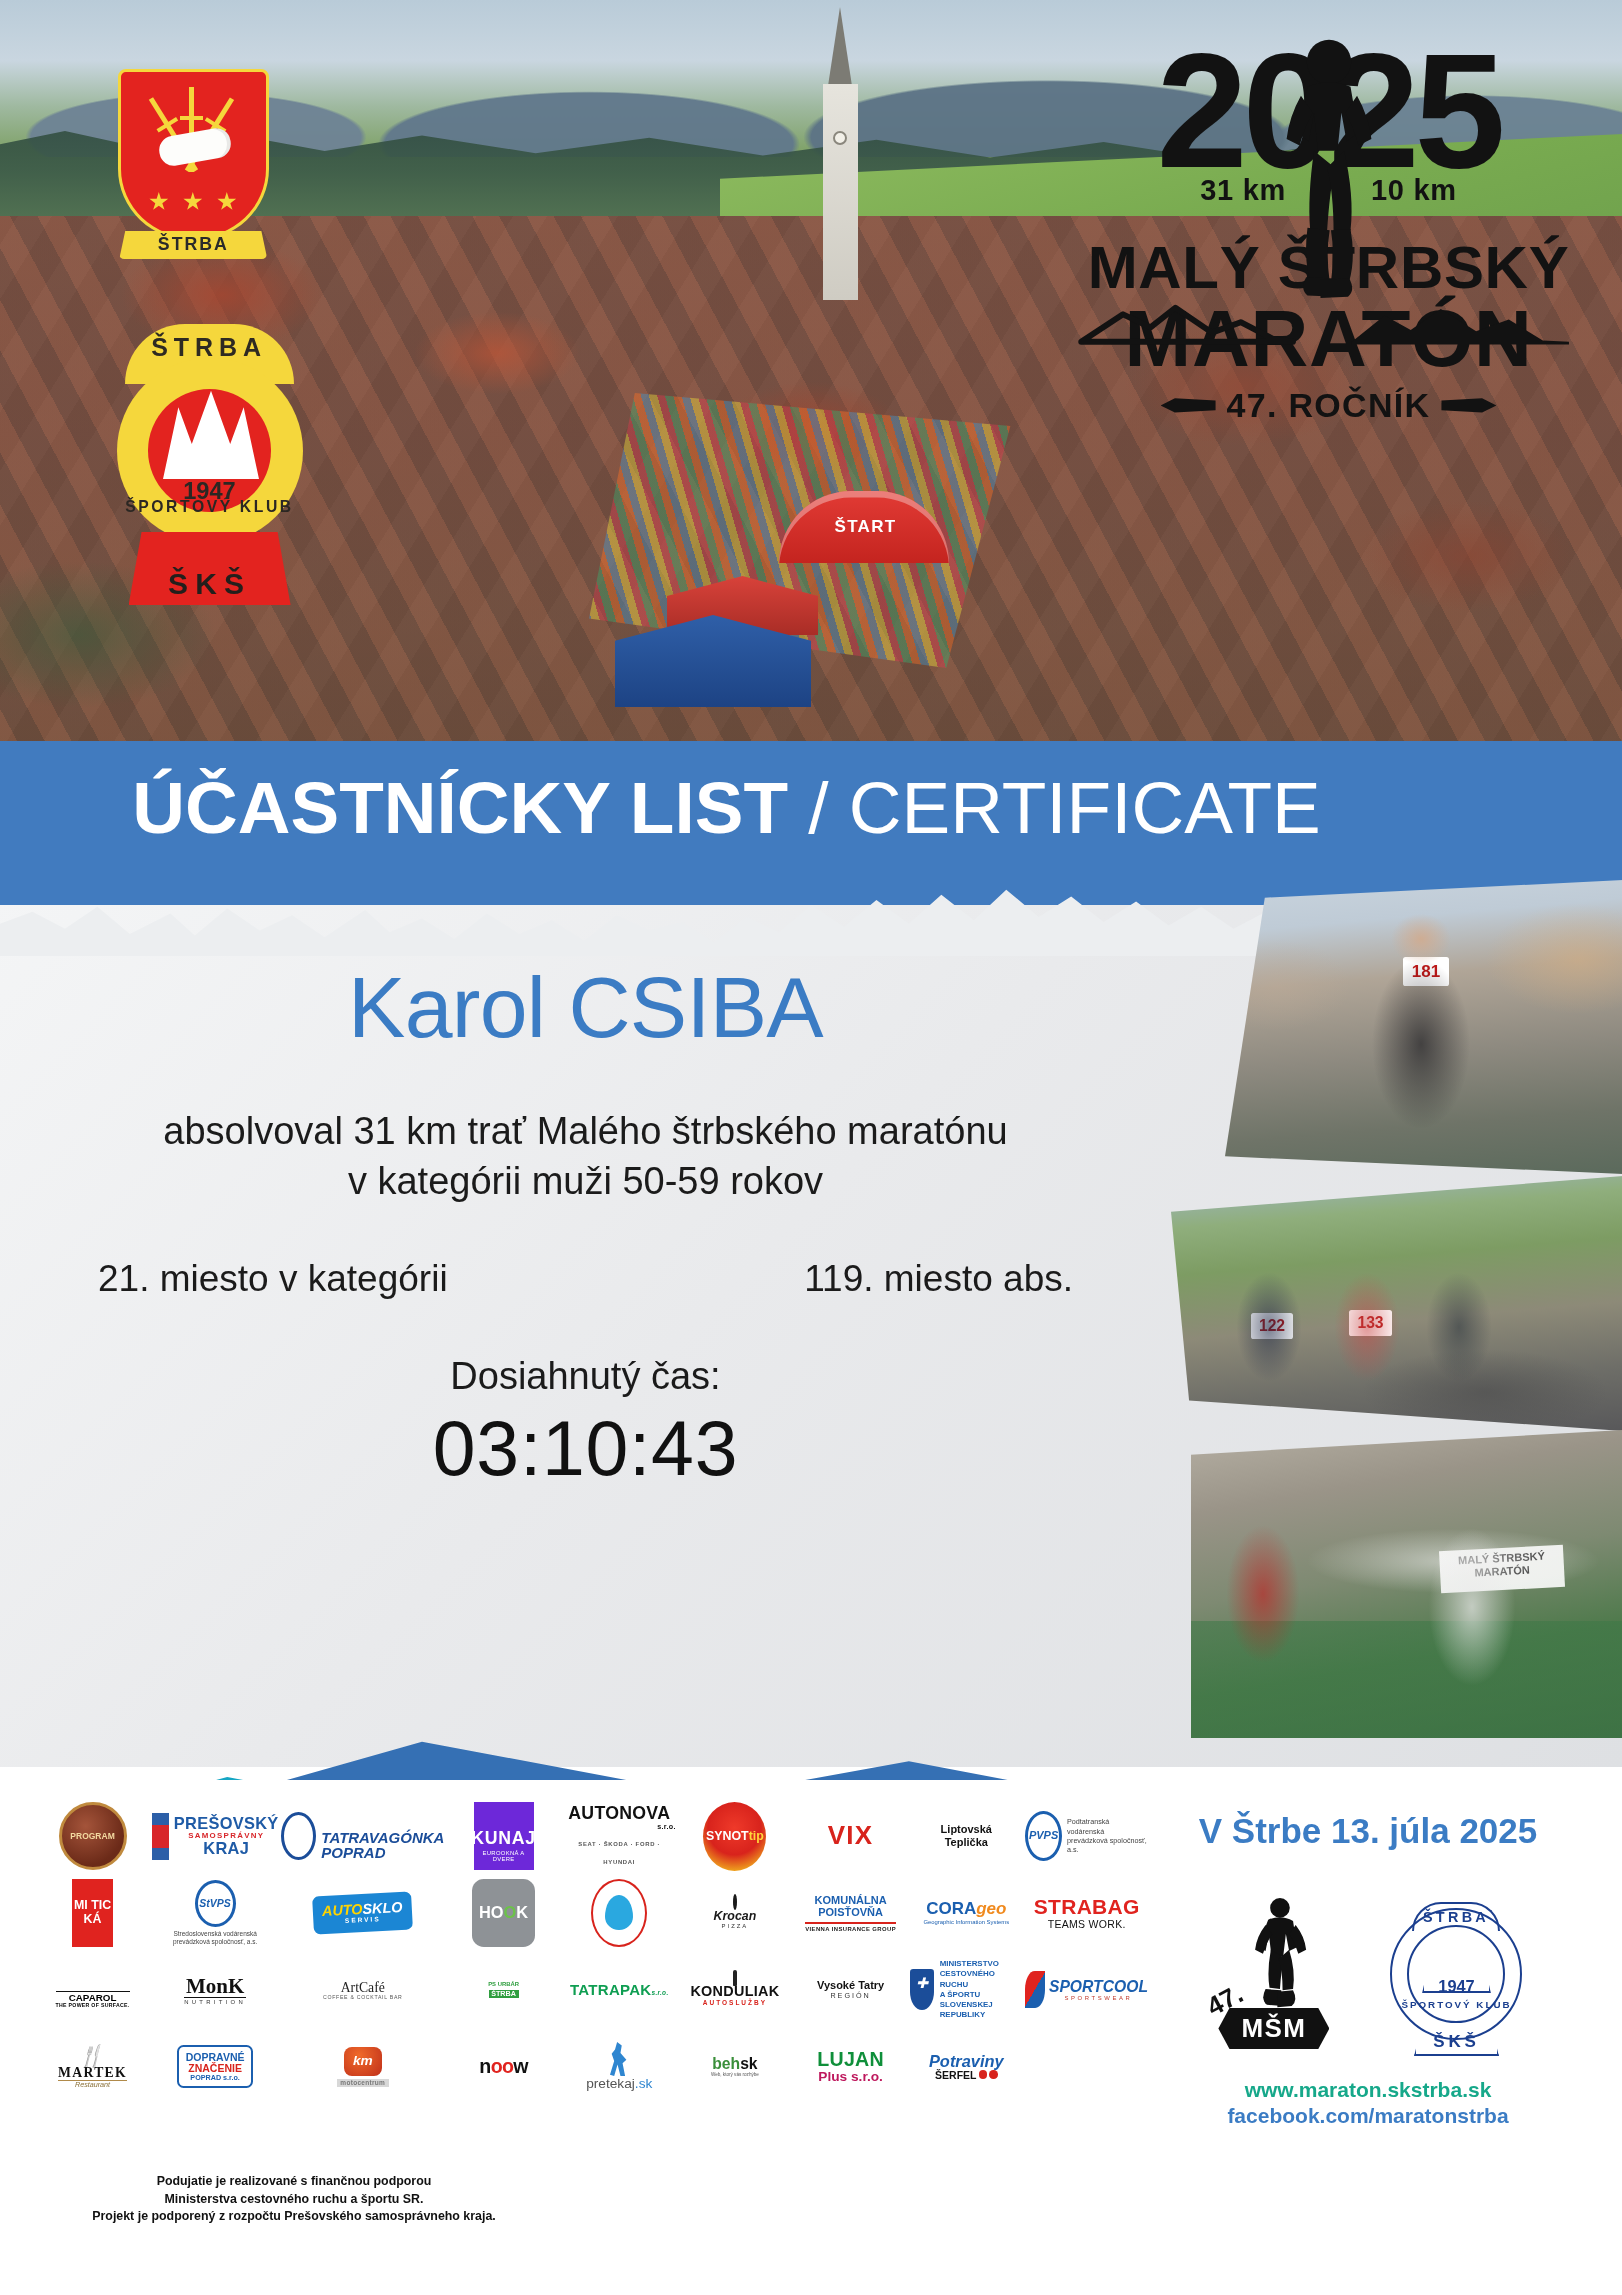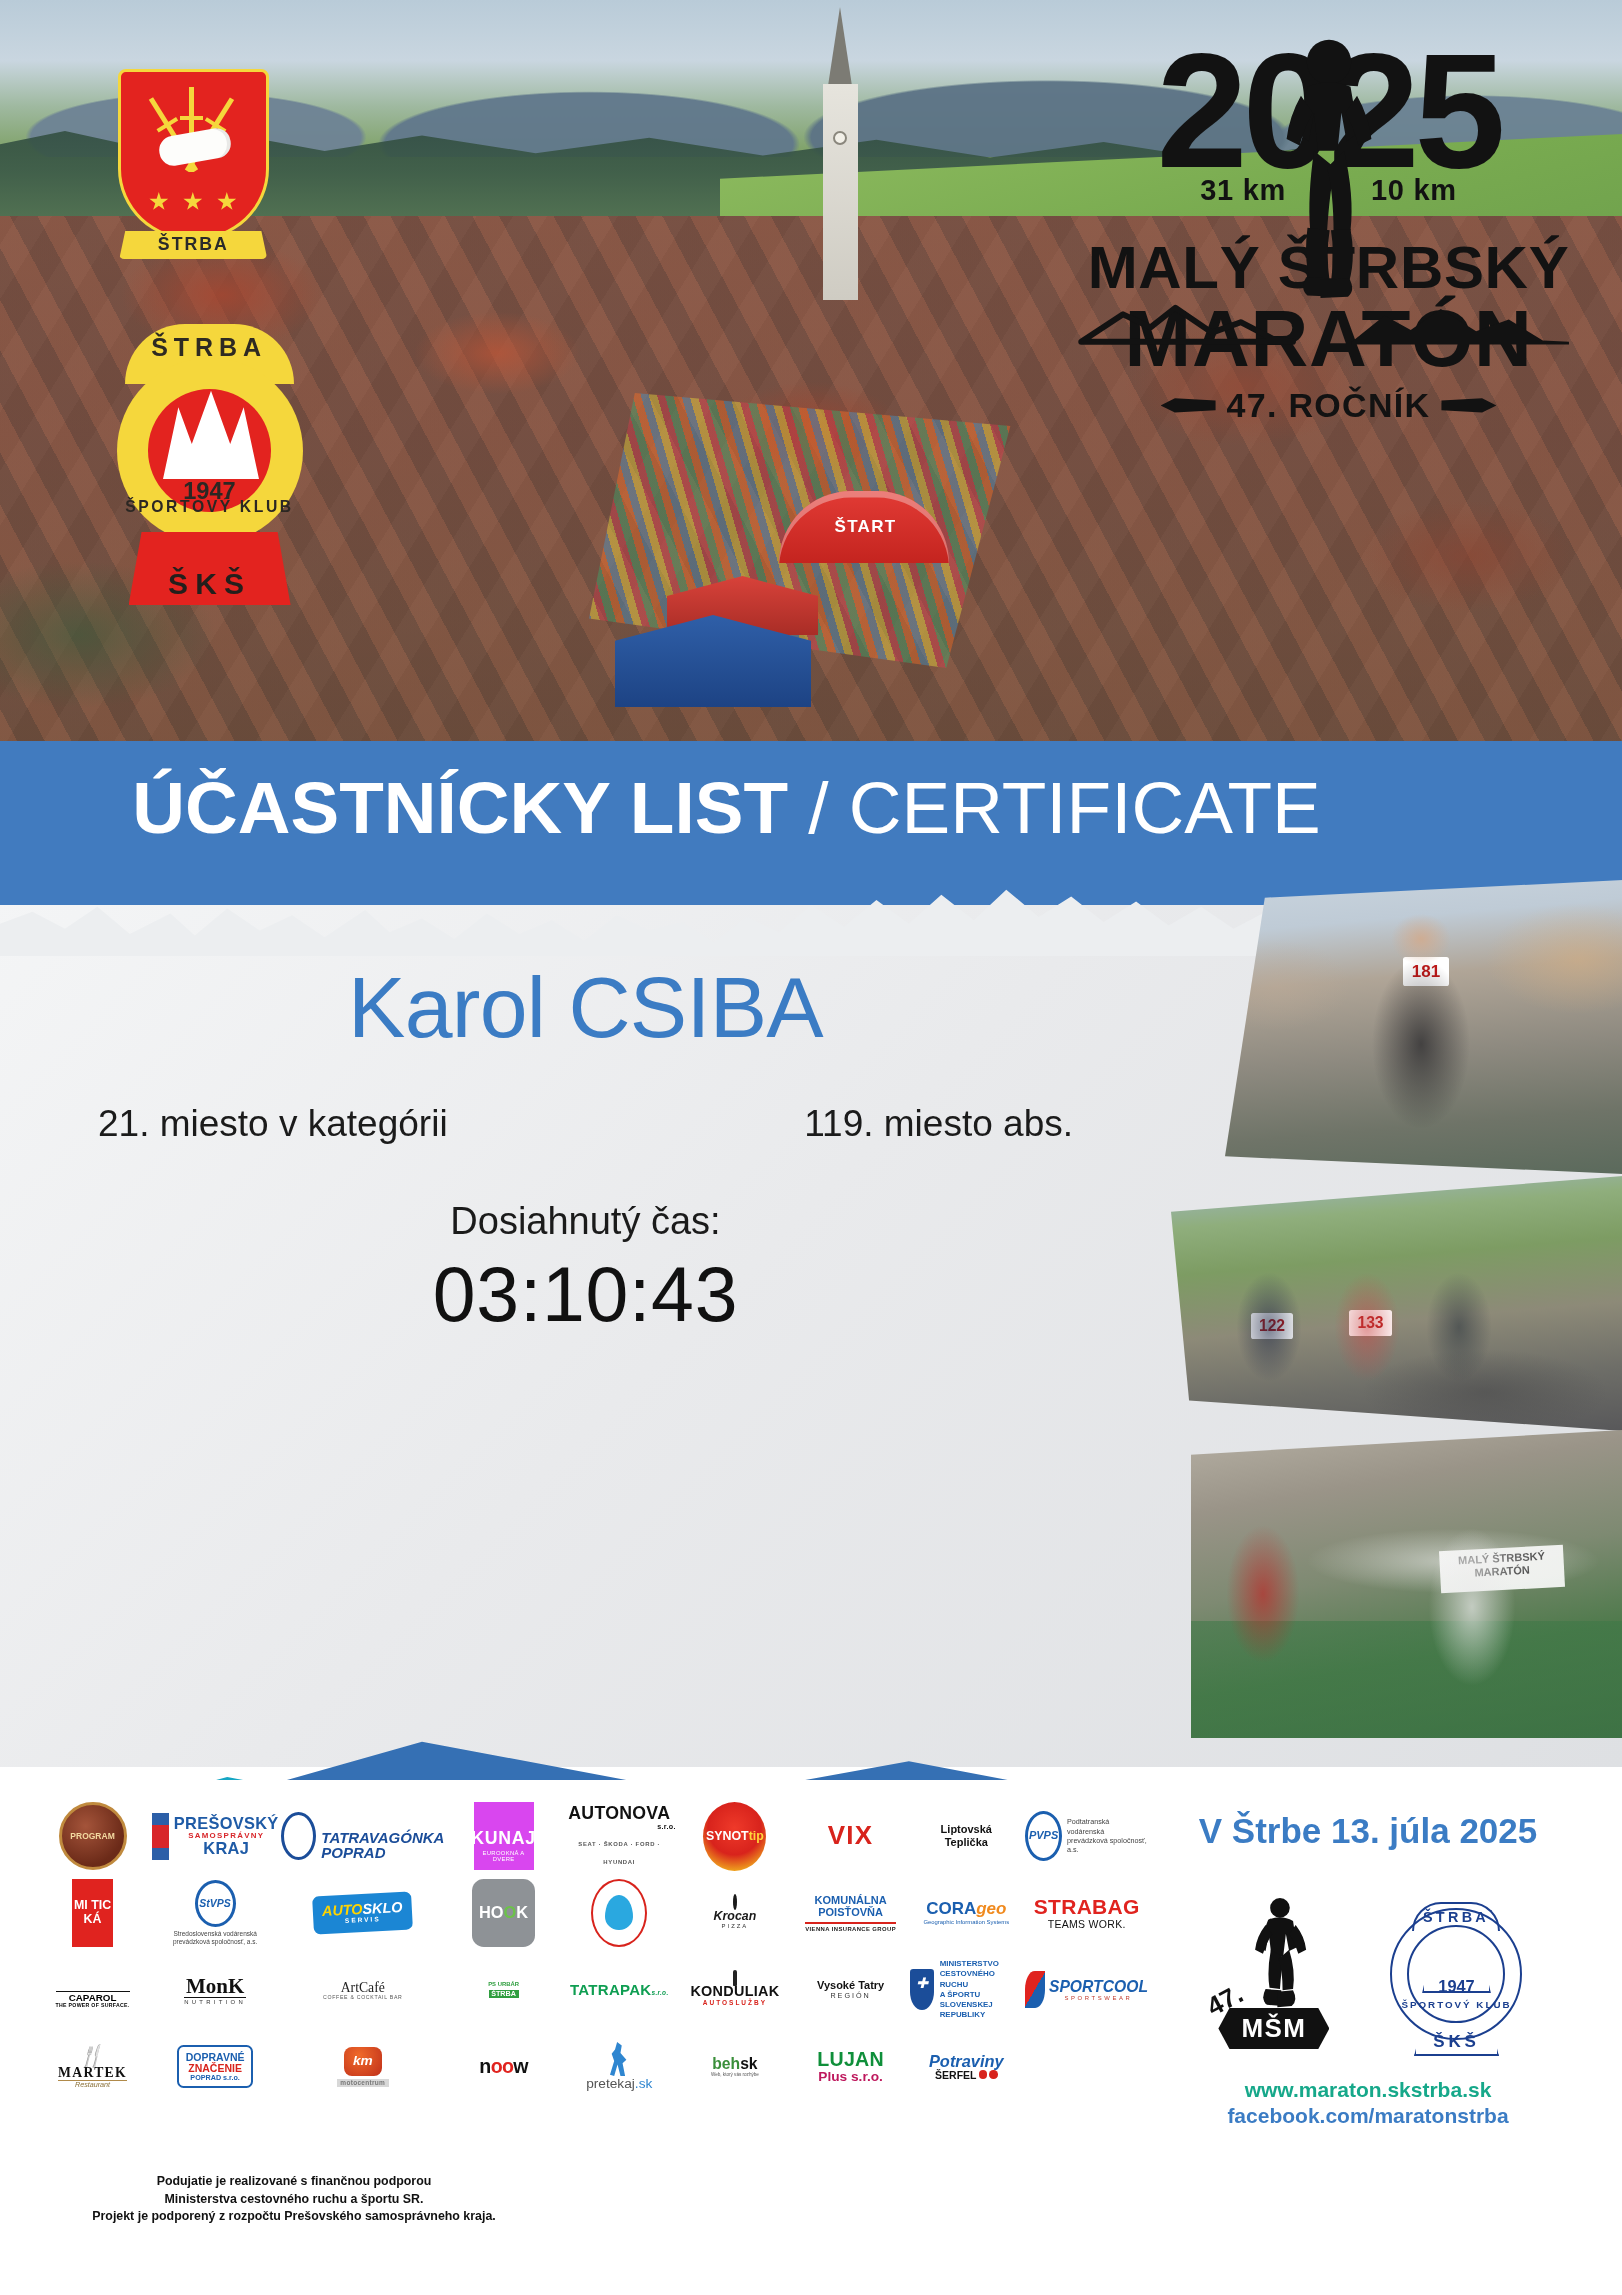--- a/index.html
+++ b/index.html
@@ -378,21 +378,21 @@
     display:flex; align-items:center; justify-content:center; }
   .lg-psk { display:flex; align-items:center; gap:5.2px; }
   .lg-psk .flag { width:17px; height:47px;
     background:linear-gradient(180deg,#2c5fa8 0%, #2c5fa8 26%, #d8262a 26%, #d8262a 74%, #2c5fa8 74%); }
   .lg-psk .t1 { color:#1f5ba6; font-size:16.4px; font-weight:800; letter-spacing:0.3px; }
   .lg-psk .t2 { color:#d8262a; font-size:7.9px; letter-spacing:1.3px; font-weight:700; }
   .lg-psk .t3 { color:#1f5ba6; font-size:16.4px; font-weight:800; letter-spacing:0.3px; }
   .lg-tvg { display:flex; align-items:flex-end; gap:5.2px; }
   .lg-tvg .oval { width:35px; height:48px; border:3.9px solid #1b4d99; border-radius:50%; }
   .lg-tvg .t { color:#1b4d99; font-size:15px; font-weight:800; font-style:italic; line-height:1.02; text-align:left; }
-  .lg-kunaj { width:60px; height:68px; background:#d946ef; color:#fff;
+  .lg-kunaj { width:60px; height:68px; background:#6d28d9; color:#fff;
     display:flex; flex-direction:column; align-items:center; justify-content:flex-end; padding-bottom:7.9px; }
   .lg-kunaj .a { font-size:17.7px; font-weight:800; letter-spacing:0.7px; }
   .lg-kunaj .b { font-size:5.9px; letter-spacing:0.3px; margin-top:2px; }
   .lg-auto { color:#111; font-size:17.7px; font-weight:800; letter-spacing:0.3px; }
   .lg-auto .sub { font-size:7.2px; font-weight:700; display:block; text-align:right; }
   .lg-auto .brands { font-size:5.9px; color:#555; margin-top:5.2px; letter-spacing:0.7px; font-weight:700; }
   .lg-synot { width:63px; height:69px; border-radius:50%;
     background:radial-gradient(circle at 50% 38%, #ef3a2a 0%, #d8231c 50%, #f0a81e 82%, #f5c43a 100%);
     color:#fff; font-size:12.4px; font-weight:800; display:flex; align-items:center; justify-content:center; }
   .lg-synot i { color:#ffd83a; font-style:normal; }
@@ -650,20 +650,24 @@
   <div class="txt">
     <b>ÚČASTNÍCKY LIST</b><span> / </span><span>CERTIFICATE</span>
   </div>
 </div>
 <div class="band-jag"></div>
 
 <div class="body-bg"></div>
 
 <div class="cert">
   <div class="athlete">Karol CSIBA</div>
+  <div class="desc">
+    <div>absolvoval 31 km trať Malého štrbského maratónu</div>
+    <div>v kategórii muži 50-59 rokov</div>
+  </div>
   <div class="places">
     <span>21. miesto v kategórii</span>
     <span>119. miesto abs.</span>
   </div>
   <div class="time-label">Dosiahnutý čas:</div>
   <div class="time-value">03:10:43</div>
 </div>
 
 <div class="collage">
   <div class="ph ph1">

